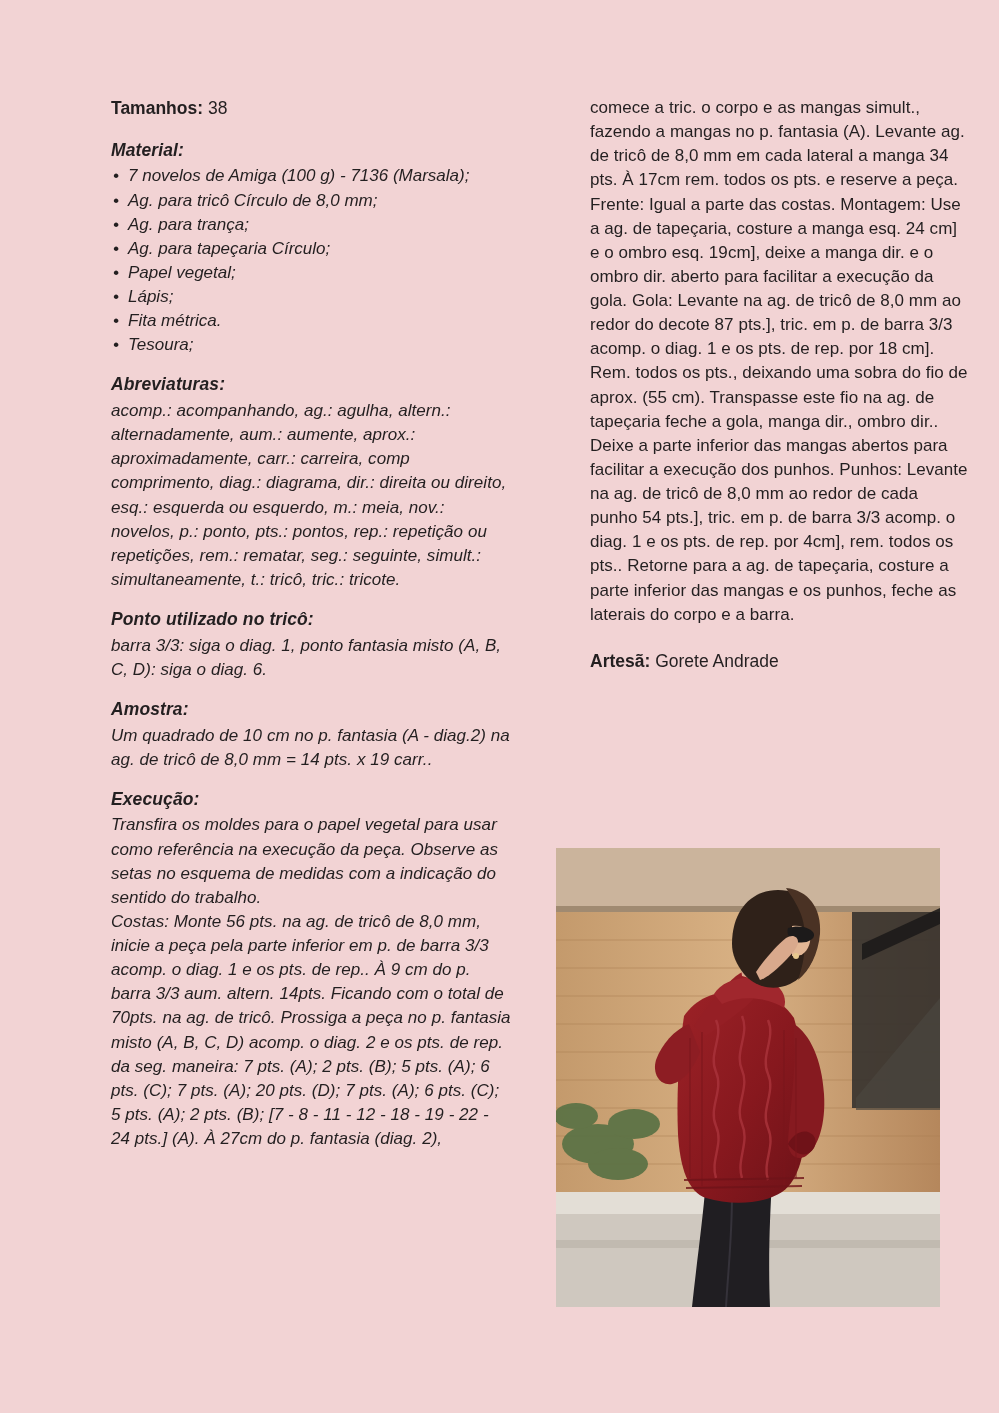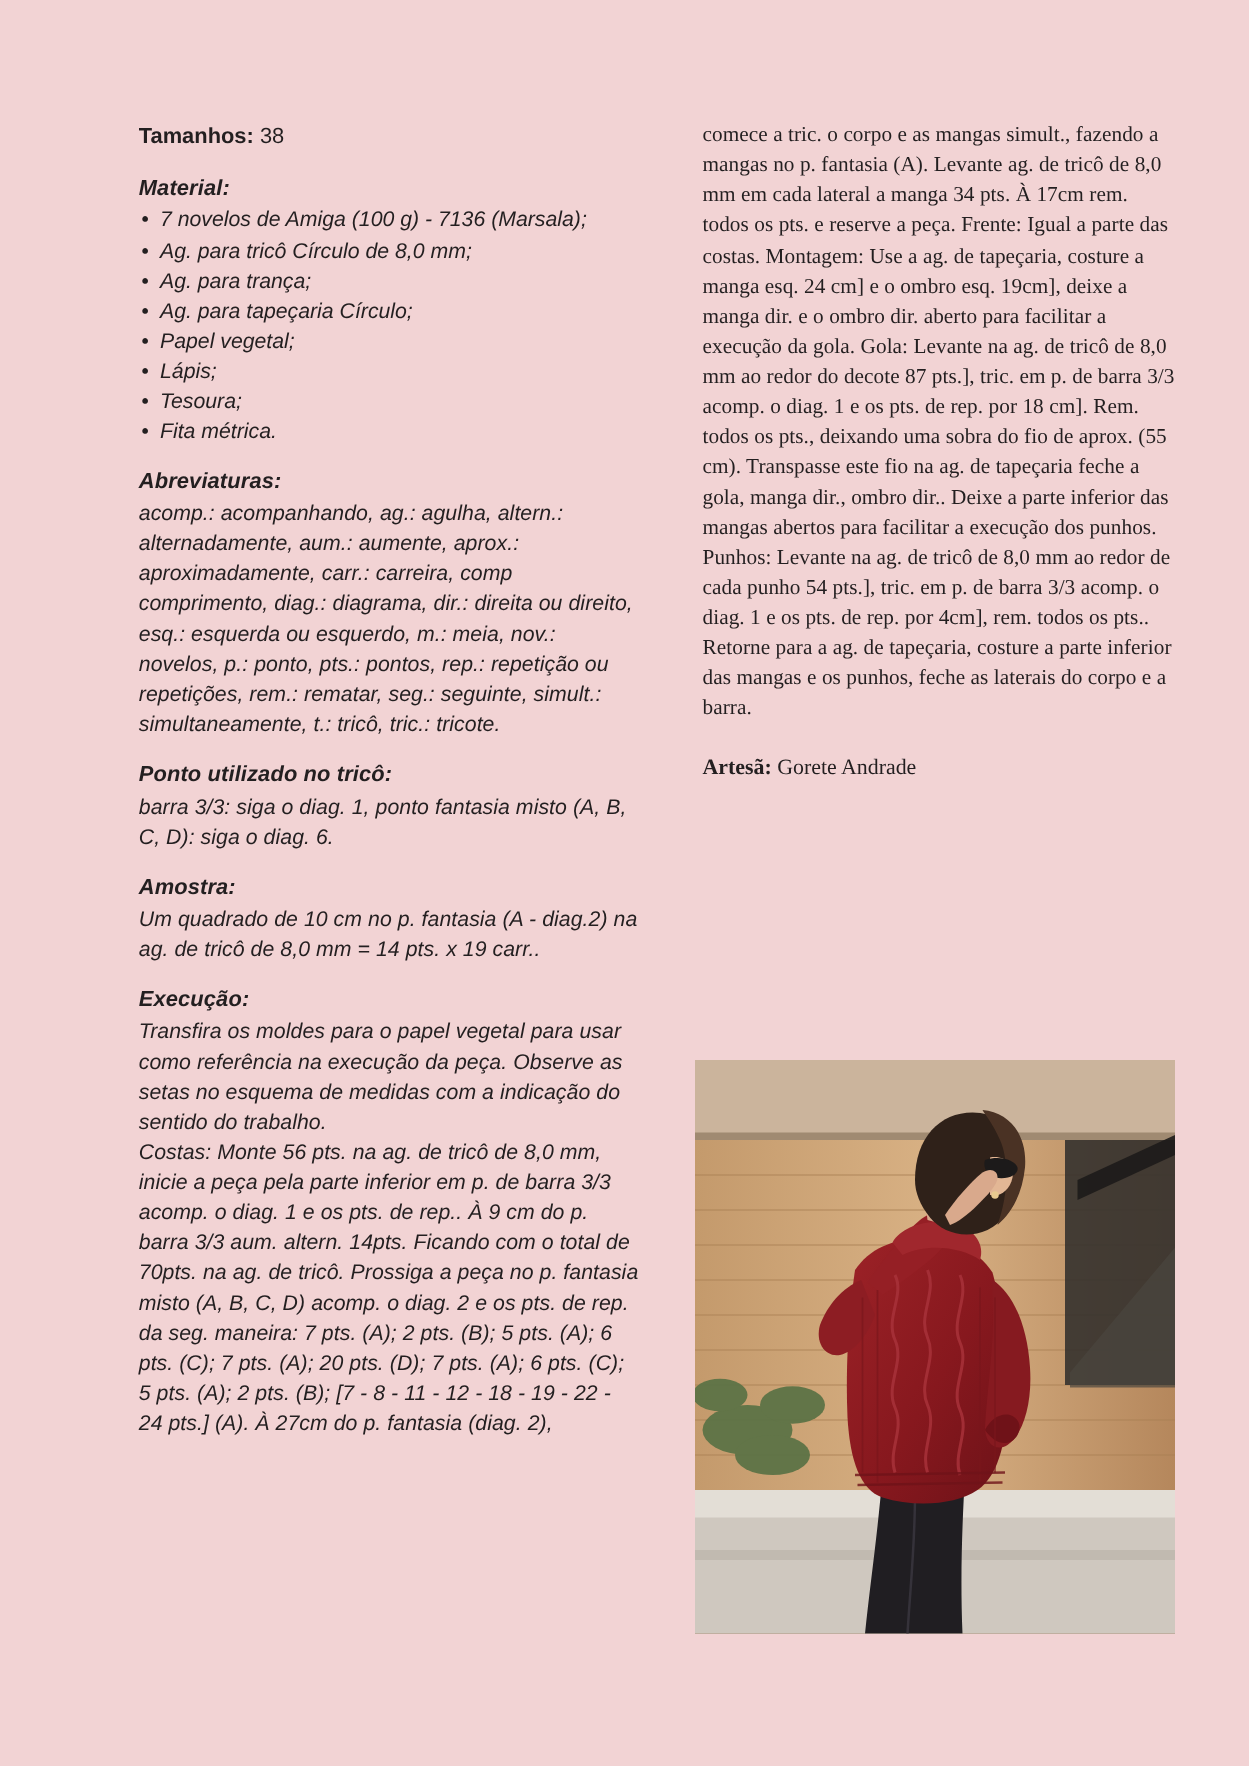--- a/index.html
+++ b/index.html
@@ -22,23 +22,22 @@
   }
   .col {
     position: absolute;
     top: 96px;
   }
   .col-left {
     left: 111px;
     width: 400px;
   }
   .col-right {
-    left: 562px;
+    left: 590px;
     width: 380px;
-    font-family: Liberation Serif, serif;
   }
   h2.section {
     font-size: 17.5px;
     font-weight: bold;
     margin: 0 0 2px 0;
     line-height: 1.35;
     letter-spacing: 0.1px;
   }
   .block {
     margin-bottom: 16px;
@@ -109,22 +108,22 @@
 
     <div class="block">
       <h2 class="section">Material:</h2>
       <ul class="matlist">
         <li><span>7 novelos de Amiga (100 g) - 7136 (Marsala);</span></li>
         <li><span>Ag. para tricô Círculo de 8,0 mm;</span></li>
         <li><span>Ag. para trança;</span></li>
         <li><span>Ag. para tapeçaria Círculo;</span></li>
         <li><span>Papel vegetal;</span></li>
         <li><span>Lápis;</span></li>
+        <li><span>Fita métrica.</span></li>
         <li><span>Tesoura;</span></li>
-        <li><span>Fita métrica.</span></li>
       </ul>
     </div>
 
     <div class="block">
       <h2 class="section">Abreviaturas:</h2>
       <p class="body">acomp.: acompanhando, ag.: agulha, altern.: alternadamente, aum.: aumente, aprox.: aproximadamente, carr.: carreira, comp comprimento, diag.: diagrama, dir.: direita ou direito, esq.: esquerda ou esquerdo, m.: meia, nov.: novelos, p.: ponto, pts.: pontos, rep.: repetição ou repetições, rem.: rematar, seg.: seguinte, simult.: simultaneamente, t.: tricô, tric.: tricote.</p>
     </div>
 
     <div class="block">
       <h2 class="section">Ponto utilizado no tricô:</h2>

